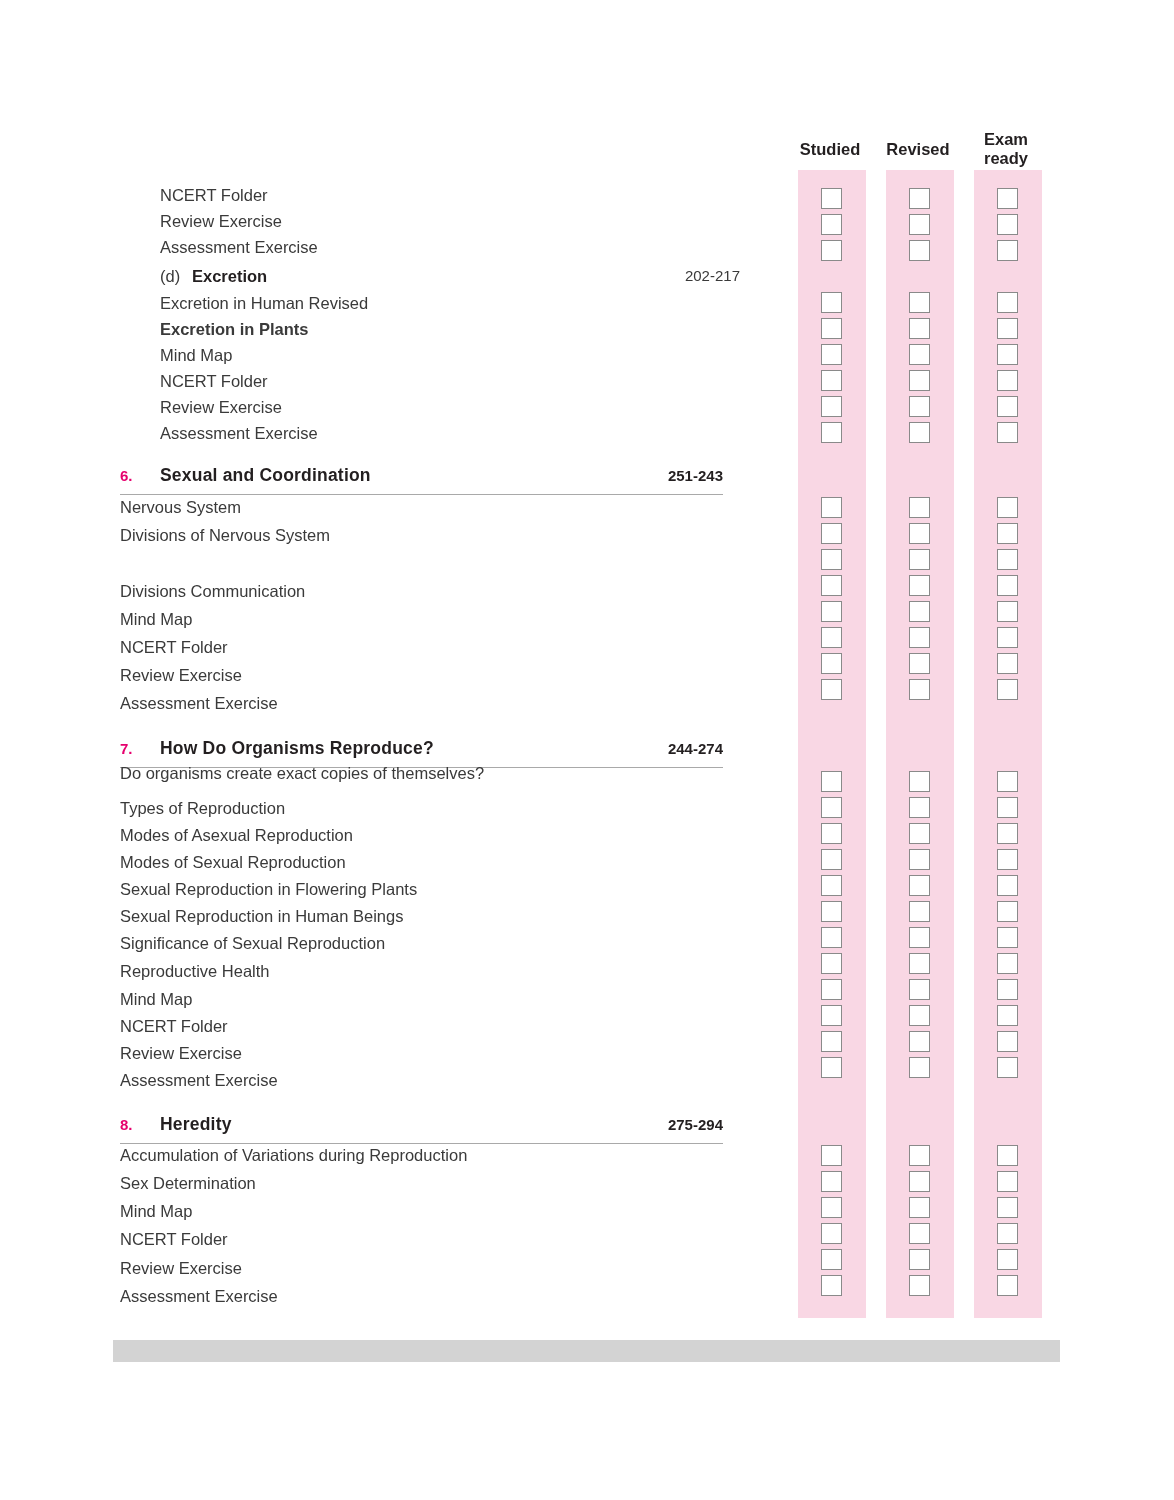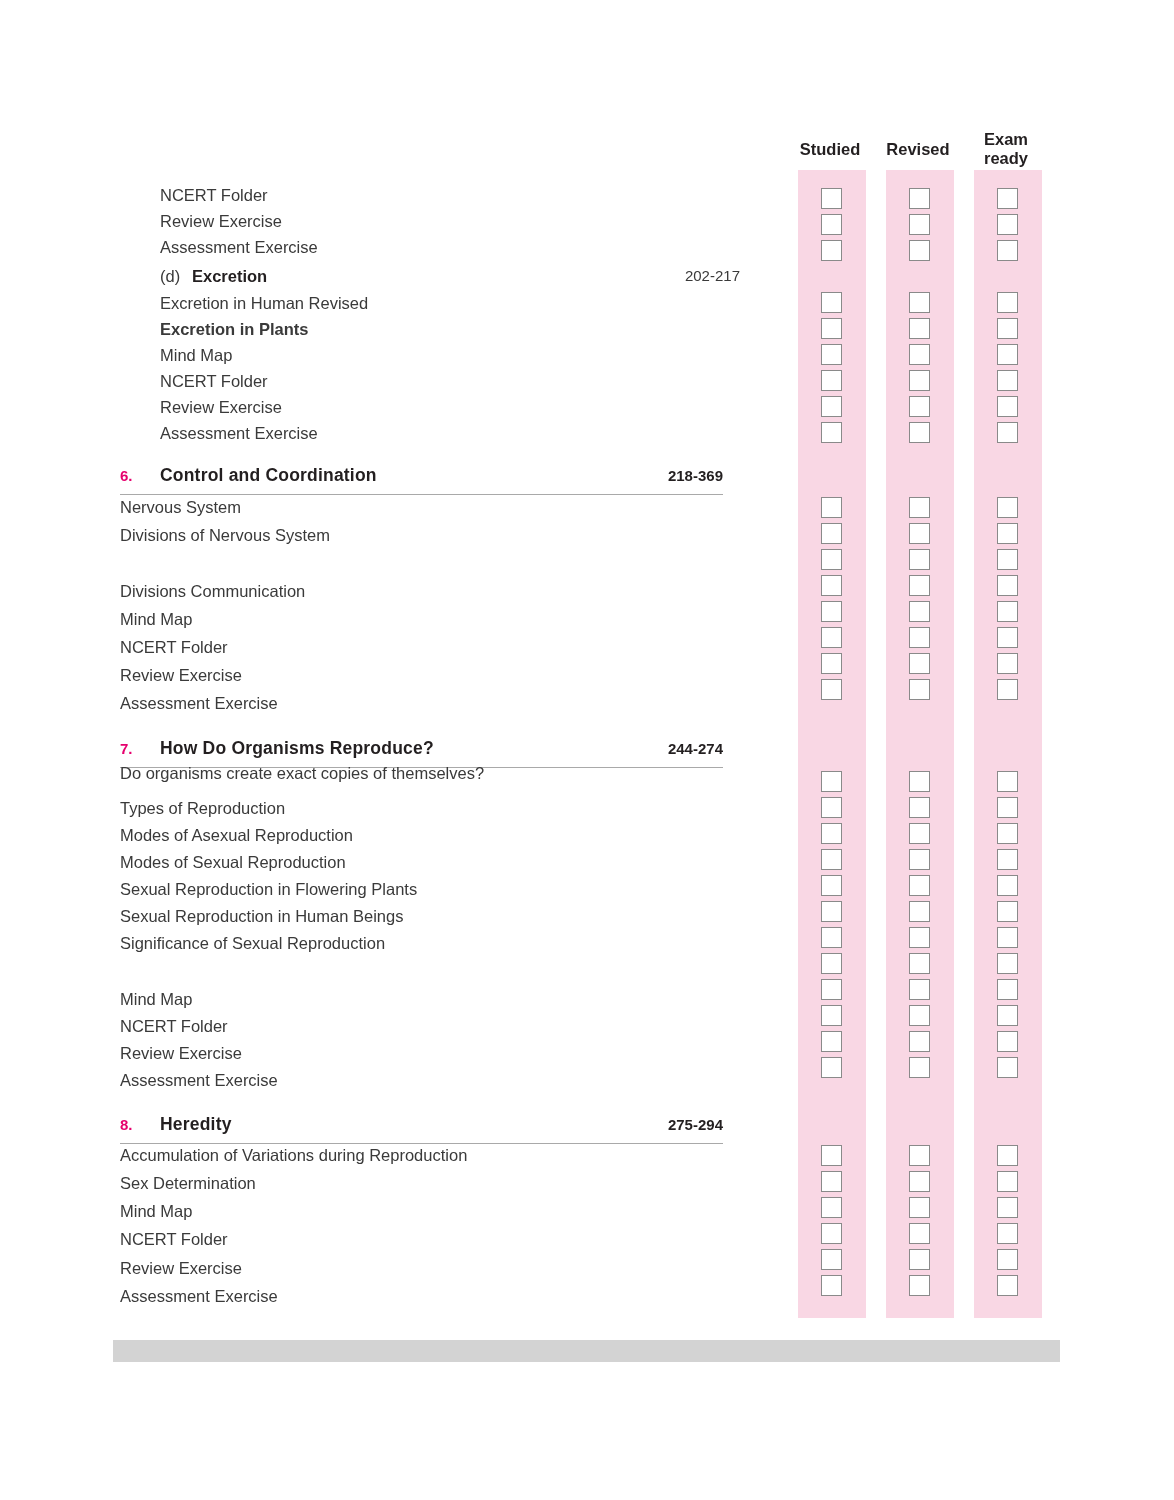--- a/index.html
+++ b/index.html
@@ -308,22 +308,22 @@
       <div class="sub-item indent1">NCERT Folder</div>
     </div>
     <div class="row" style="top: 394px;">
       <div class="sub-item indent1">Review Exercise</div>
     </div>
     <div class="row" style="top: 420px;">
       <div class="sub-item indent1">Assessment Exercise</div>
     </div>
     <div class="chap" style="top: 464px;">
       <div class="num">6.</div>
-      <div class="name">Control  and  Coordination</div>
-      <div class="pages">218-369</div>
+      <div class="name">Sexual  and  Coordination</div>
+      <div class="pages">251-243</div>
     </div>
     <div class="row" style="top: 522px;">
       <div class="sub-item">Divisions of Nervous System</div>
     </div>
     <div class="row" style="top: 494px;">
       <div class="sub-item">Nervous System</div>
     </div>
     <div class="row" style="top: 578px;">
       <div class="sub-item">Divisions Communication</div>
     </div>
@@ -358,20 +358,23 @@
     </div>
     <div class="row" style="top: 876px;">
       <div class="sub-item">Sexual Reproduction in Flowering Plants</div>
     </div>
     <div class="row" style="top: 903px;">
       <div class="sub-item">Sexual Reproduction in Human Beings</div>
     </div>
     <div class="row" style="top: 930px;">
       <div class="sub-item">Significance of Sexual Reproduction</div>
     </div>
+    <div class="row" style="top: 958px;">
+      <div class="sub-item">Reproductive Health</div>
+    </div>
     <div class="row" style="top: 986px;">
       <div class="sub-item">Mind Map</div>
     </div>
     <div class="row" style="top: 1013px;">
       <div class="sub-item">NCERT Folder</div>
     </div>
     <div class="row" style="top: 1040px;">
       <div class="sub-item">Review Exercise</div>
     </div>
     <div class="row" style="top: 1067px;">

